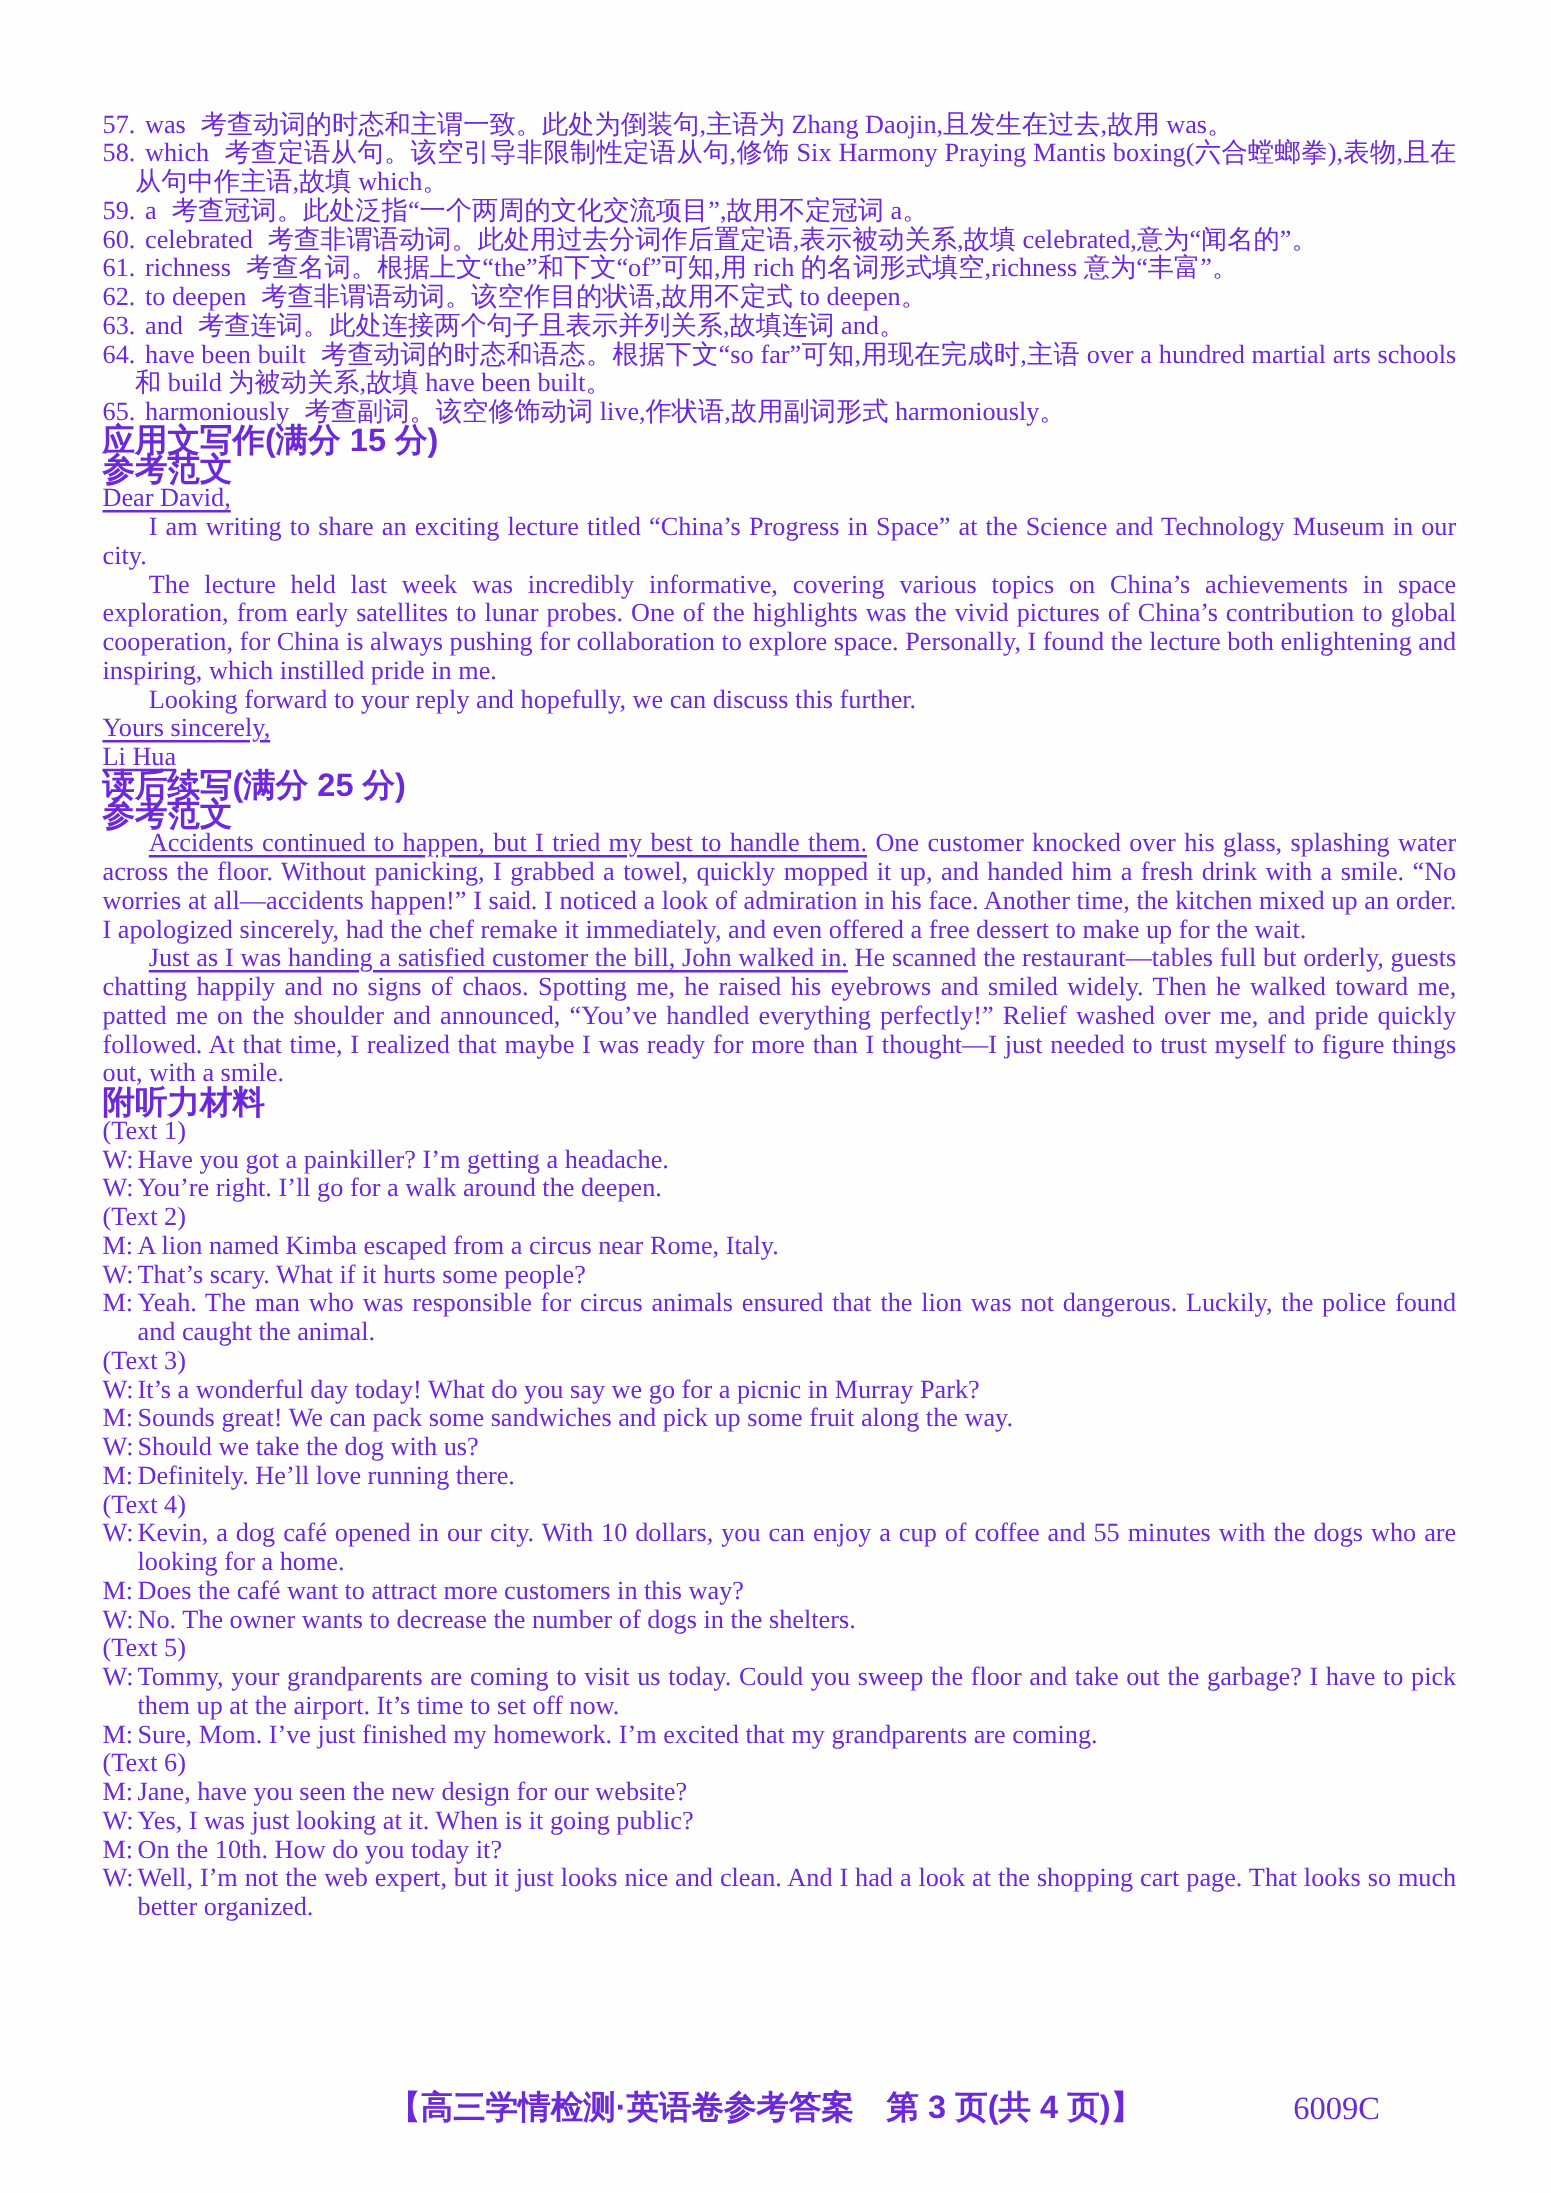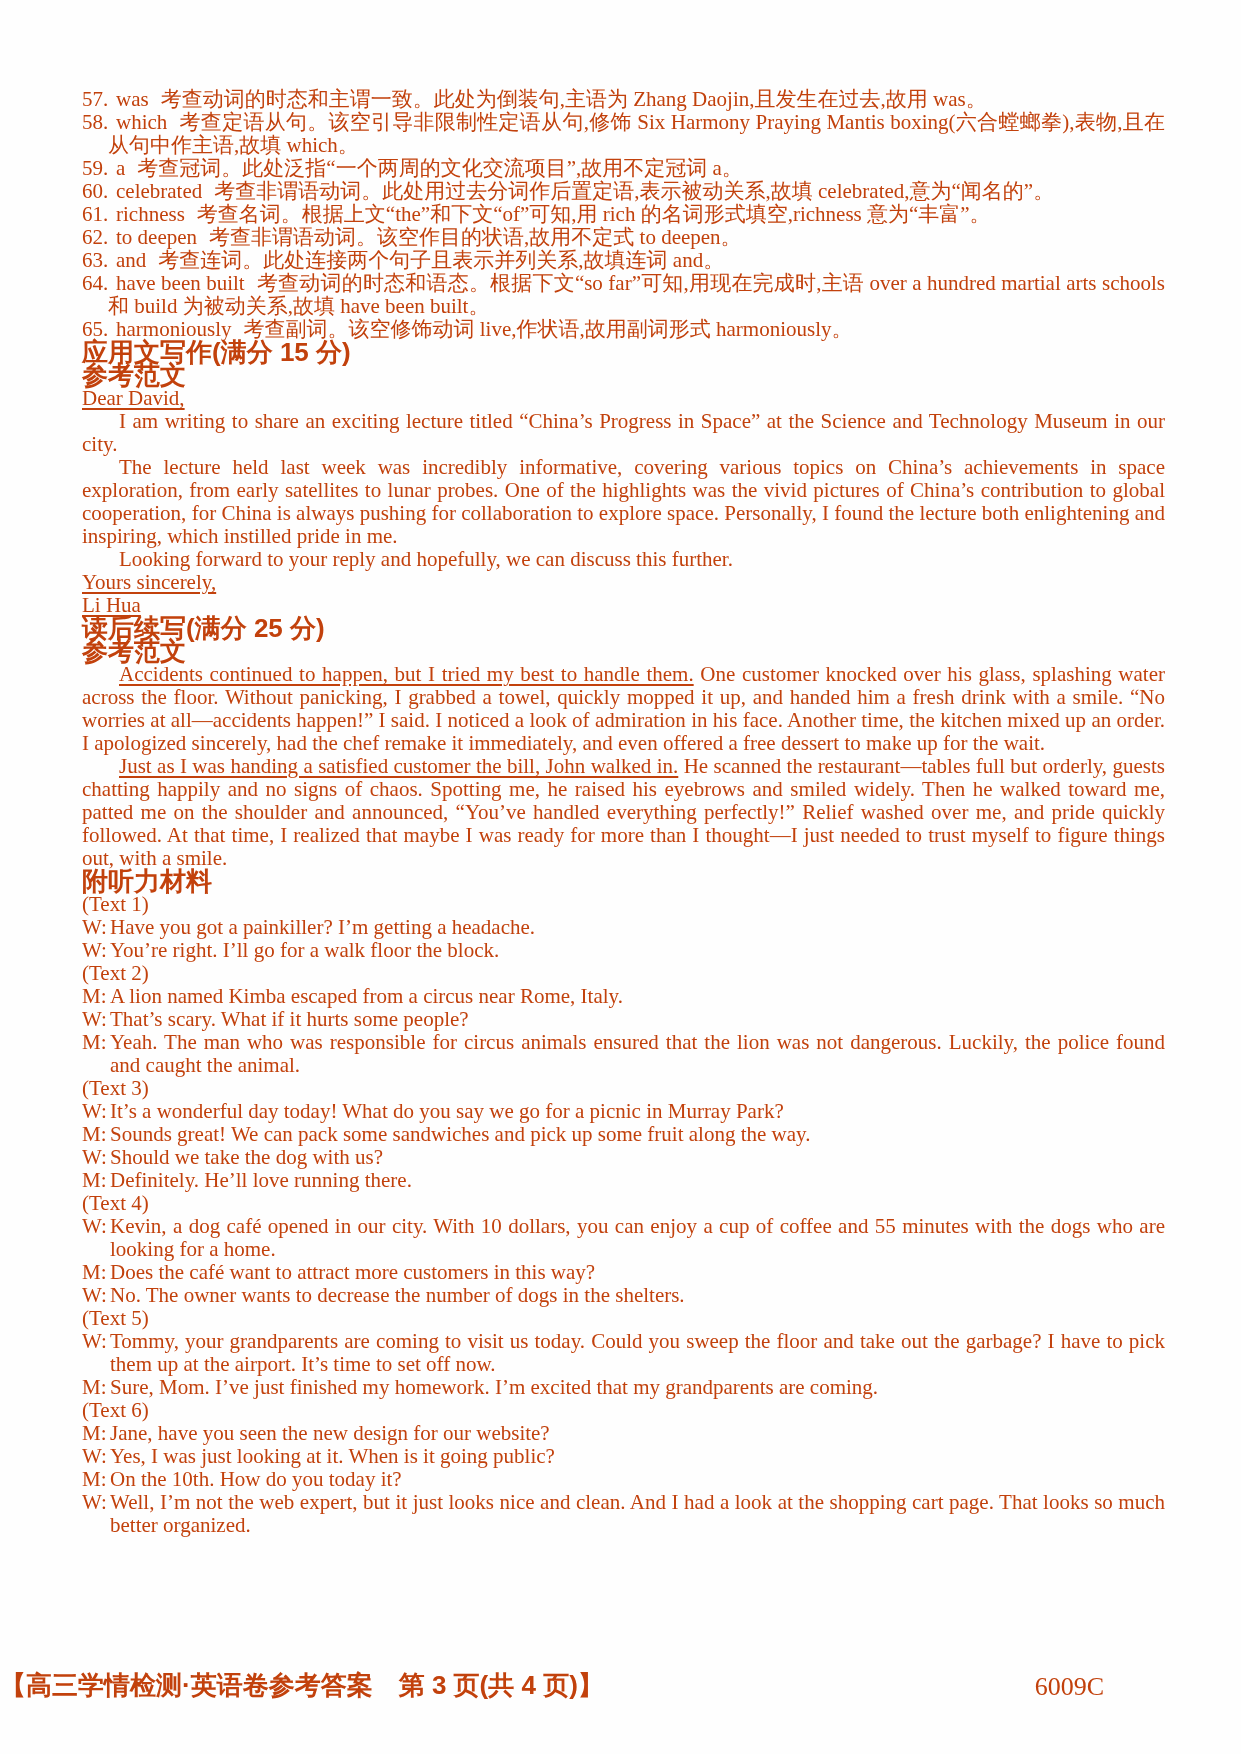--- a/index.html
+++ b/index.html
@@ -3,21 +3,21 @@
 <meta charset="utf-8">
 <style>
   * { box-sizing: border-box; }
   html, body { margin: 0; padding: 0; background: #ffffff; }
   .page {
     position: relative;
     width: 1241px;
     height: 1754px;
     margin: 0 auto;
     background: #fefefe;
-    color: #c2410c;
+    color: #6d28d9;
     font-family: "Liberation Serif", "DejaVu Serif", serif;
     font-size: 21px;
     line-height: 23px;
     padding: 88px 76px 0 82px;
     overflow: hidden;
   }
   p, h2, h3 { margin: 0; padding: 0; font-size: inherit; line-height: inherit; }
   .hblack {
     font-family: "Liberation Sans", "DejaVu Sans", sans-serif;
     font-weight: 700;
@@ -29,21 +29,21 @@
   .para { text-align: justify; text-indent: 37px; }
   .u { text-decoration: underline; text-underline-offset: 3px; }
   .right { padding-right: 12px; }
   .dline { text-align: justify; padding-left: 28px; text-indent: -28px; }
   .dline .spk { display: inline-block; width: 28px; text-indent: 0; }
   .footer {
     position: absolute;
     top: 1674px;
     left: 0;
     width: 1225px;
-    text-align: left;
+    text-align: center;
   }
   .footer .code {
     position: absolute;
     right: 121px;
     top: 1px;
     font-family: "Liberation Serif", "DejaVu Serif", serif;
     font-weight: 400;
     font-size: 26px;
   }
 </style>
@@ -80,21 +80,21 @@
     <h3 class="hblack">参考范文</h3>
     <p class="para"><span class="u">Accidents continued to happen, but I tried my best to handle them.</span><span> One customer knocked over his glass, splashing water across the floor. Without panicking, I grabbed a towel, quickly mopped it up, and handed him a fresh drink with a smile. “No worries at all—accidents happen!” I said. I noticed a look of admiration in his face. Another time, the kitchen mixed up an order. I apologized sincerely, had the chef remake it immediately, and even offered a free dessert to make up for the wait.</span></p>
     <p class="para"><span class="u">Just as I was handing a satisfied customer the bill, John walked in.</span><span> He scanned the restaurant—tables full but orderly, guests chatting happily and no signs of chaos. Spotting me, he raised his eyebrows and smiled widely. Then he walked toward me, patted me on the shoulder and announced, “You’ve handled everything perfectly!” Relief washed over me, and pride quickly followed. At that time, I realized that maybe I was ready for more than I thought—I just needed to trust myself to figure things out, with a smile.</span></p>
   </section>
 
   <section>
     <h2 class="hblack">附听力材料</h2>
 
     <p>(Text 1)</p>
     <p class="dline"><span class="spk">W:</span><span>Have you got a painkiller? I’m getting a headache.</span></p>
-    <p class="dline"><span class="spk">W:</span><span>You’re right. I’ll go for a walk floor the block.</span></p>
+    <p class="dline"><span class="spk">W:</span><span>You’re right. I’ll go for a walk around the deepen.</span></p>
 
     <p>(Text 2)</p>
     <p class="dline"><span class="spk">M:</span><span>A lion named Kimba escaped from a circus near Rome, Italy.</span></p>
     <p class="dline"><span class="spk">W:</span><span>That’s scary. What if it hurts some people?</span></p>
     <p class="dline"><span class="spk">M:</span><span>Yeah. The man who was responsible for circus animals ensured that the lion was not dangerous. Luckily, the police found and caught the animal.</span></p>
 
     <p>(Text 3)</p>
     <p class="dline"><span class="spk">W:</span><span>It’s a wonderful day today! What do you say we go for a picnic in Murray Park?</span></p>
     <p class="dline"><span class="spk">M:</span><span>Sounds great! We can pack some sandwiches and pick up some fruit along the way.</span></p>
     <p class="dline"><span class="spk">W:</span><span>Should we take the dog with us?</span></p>

